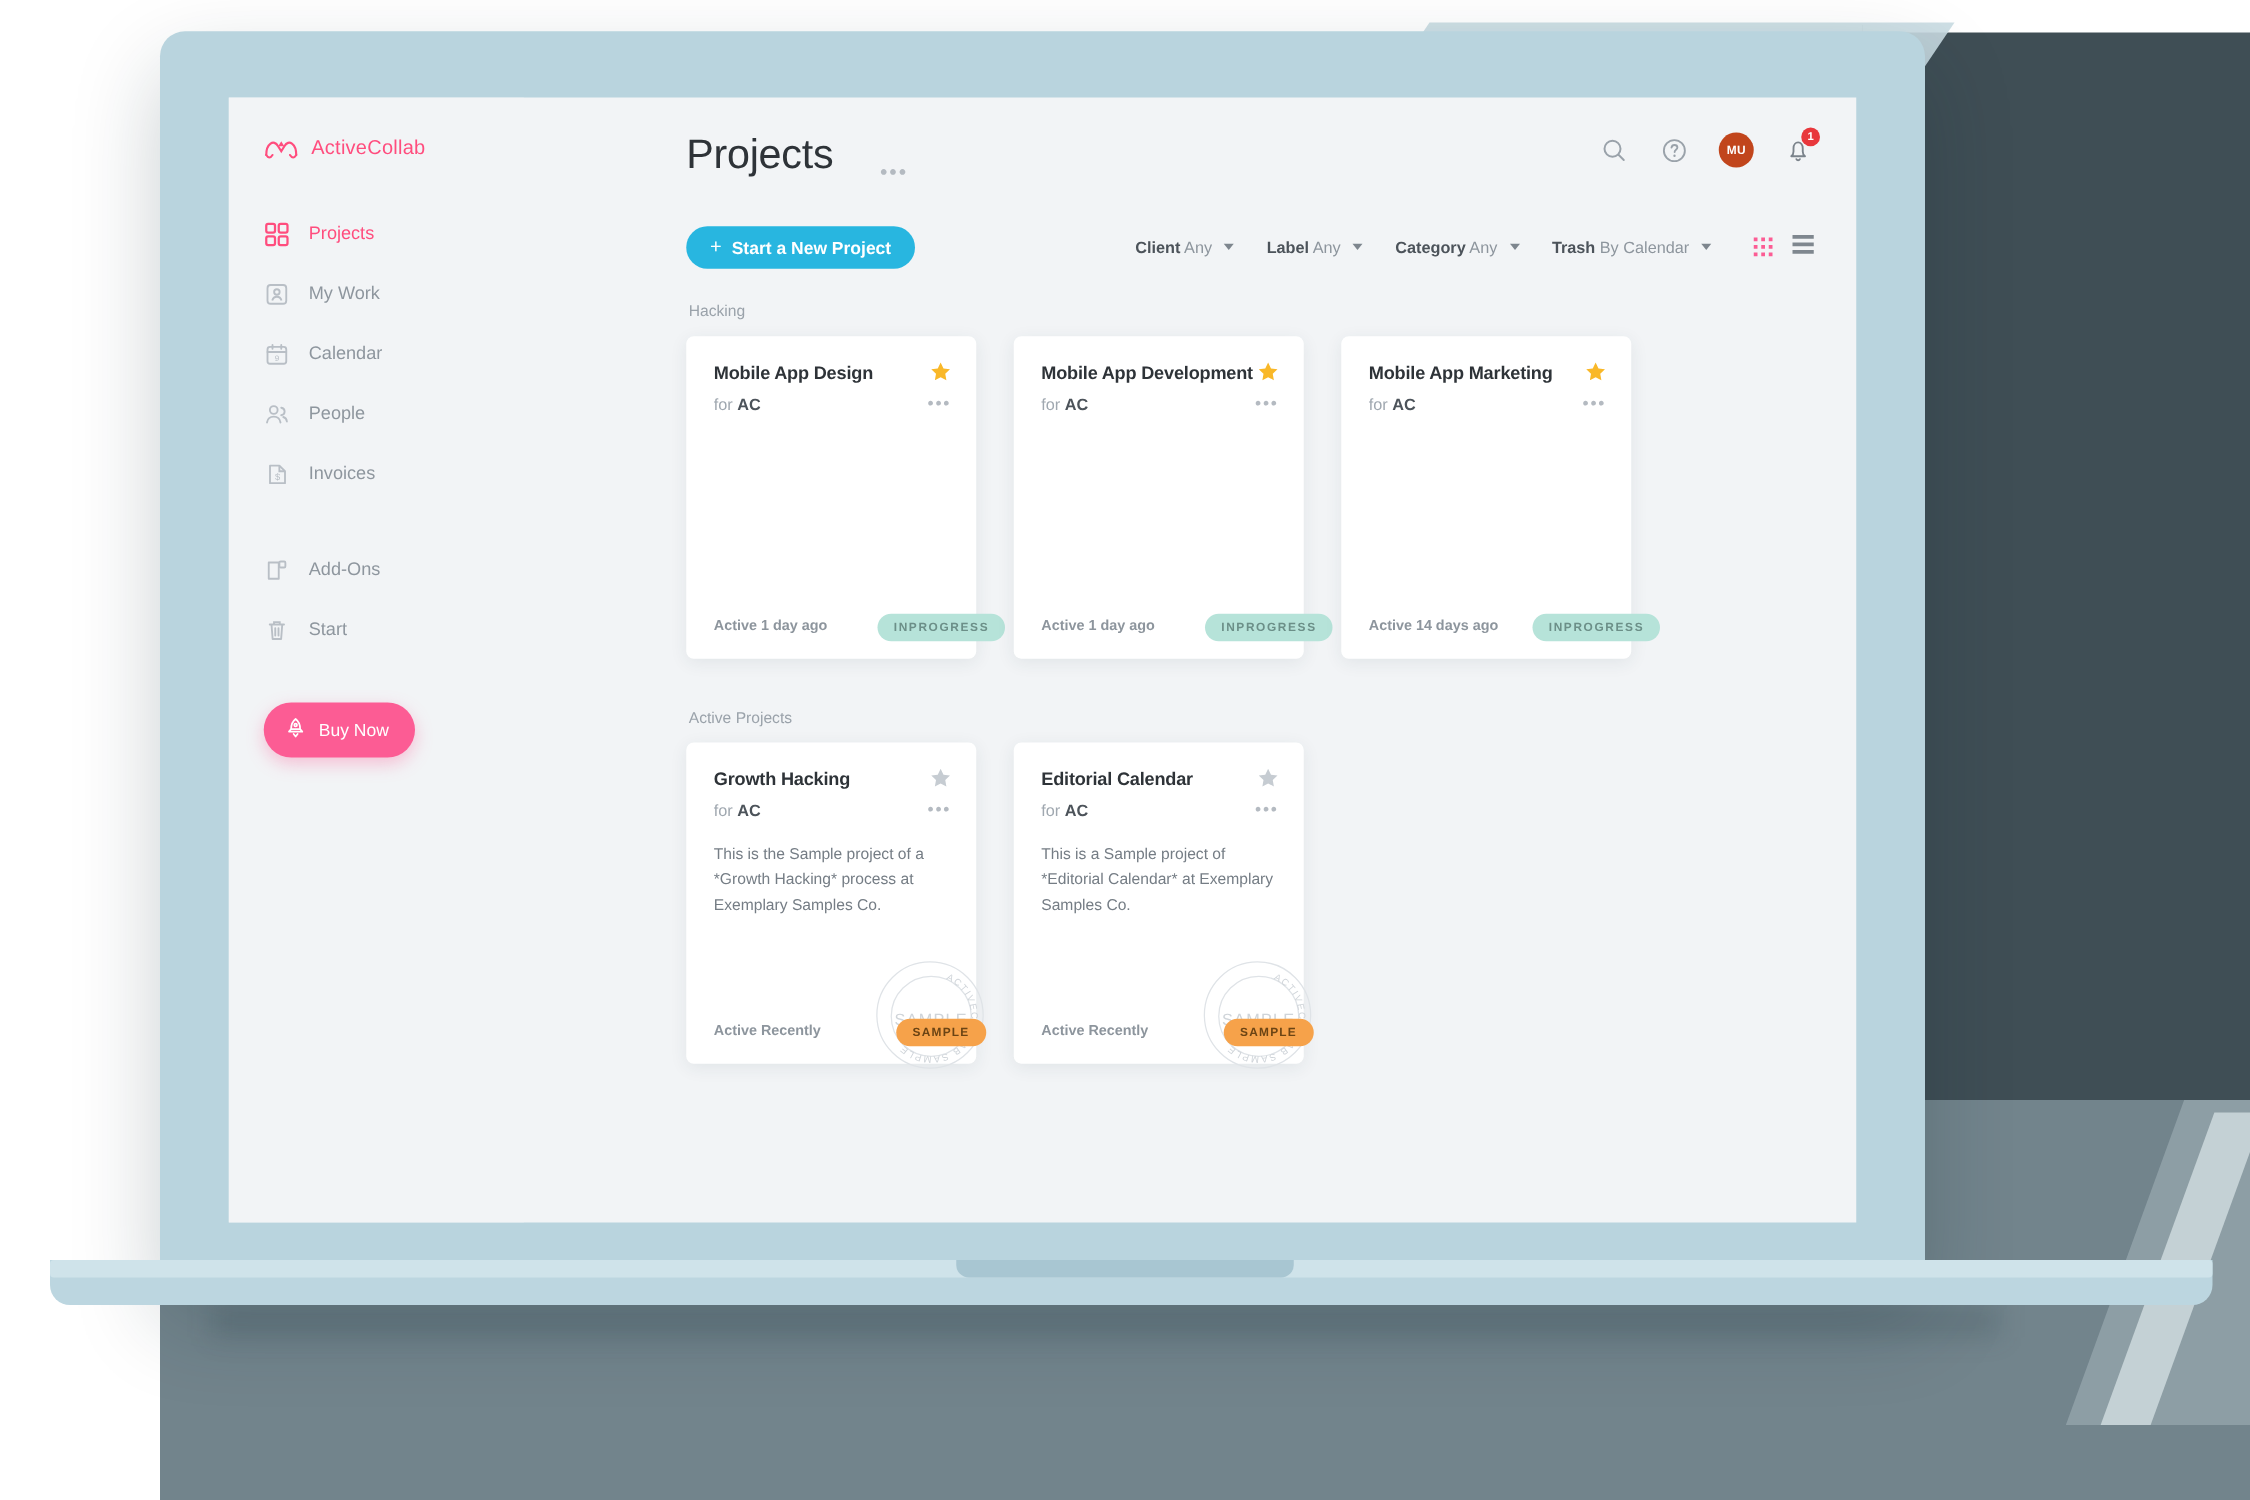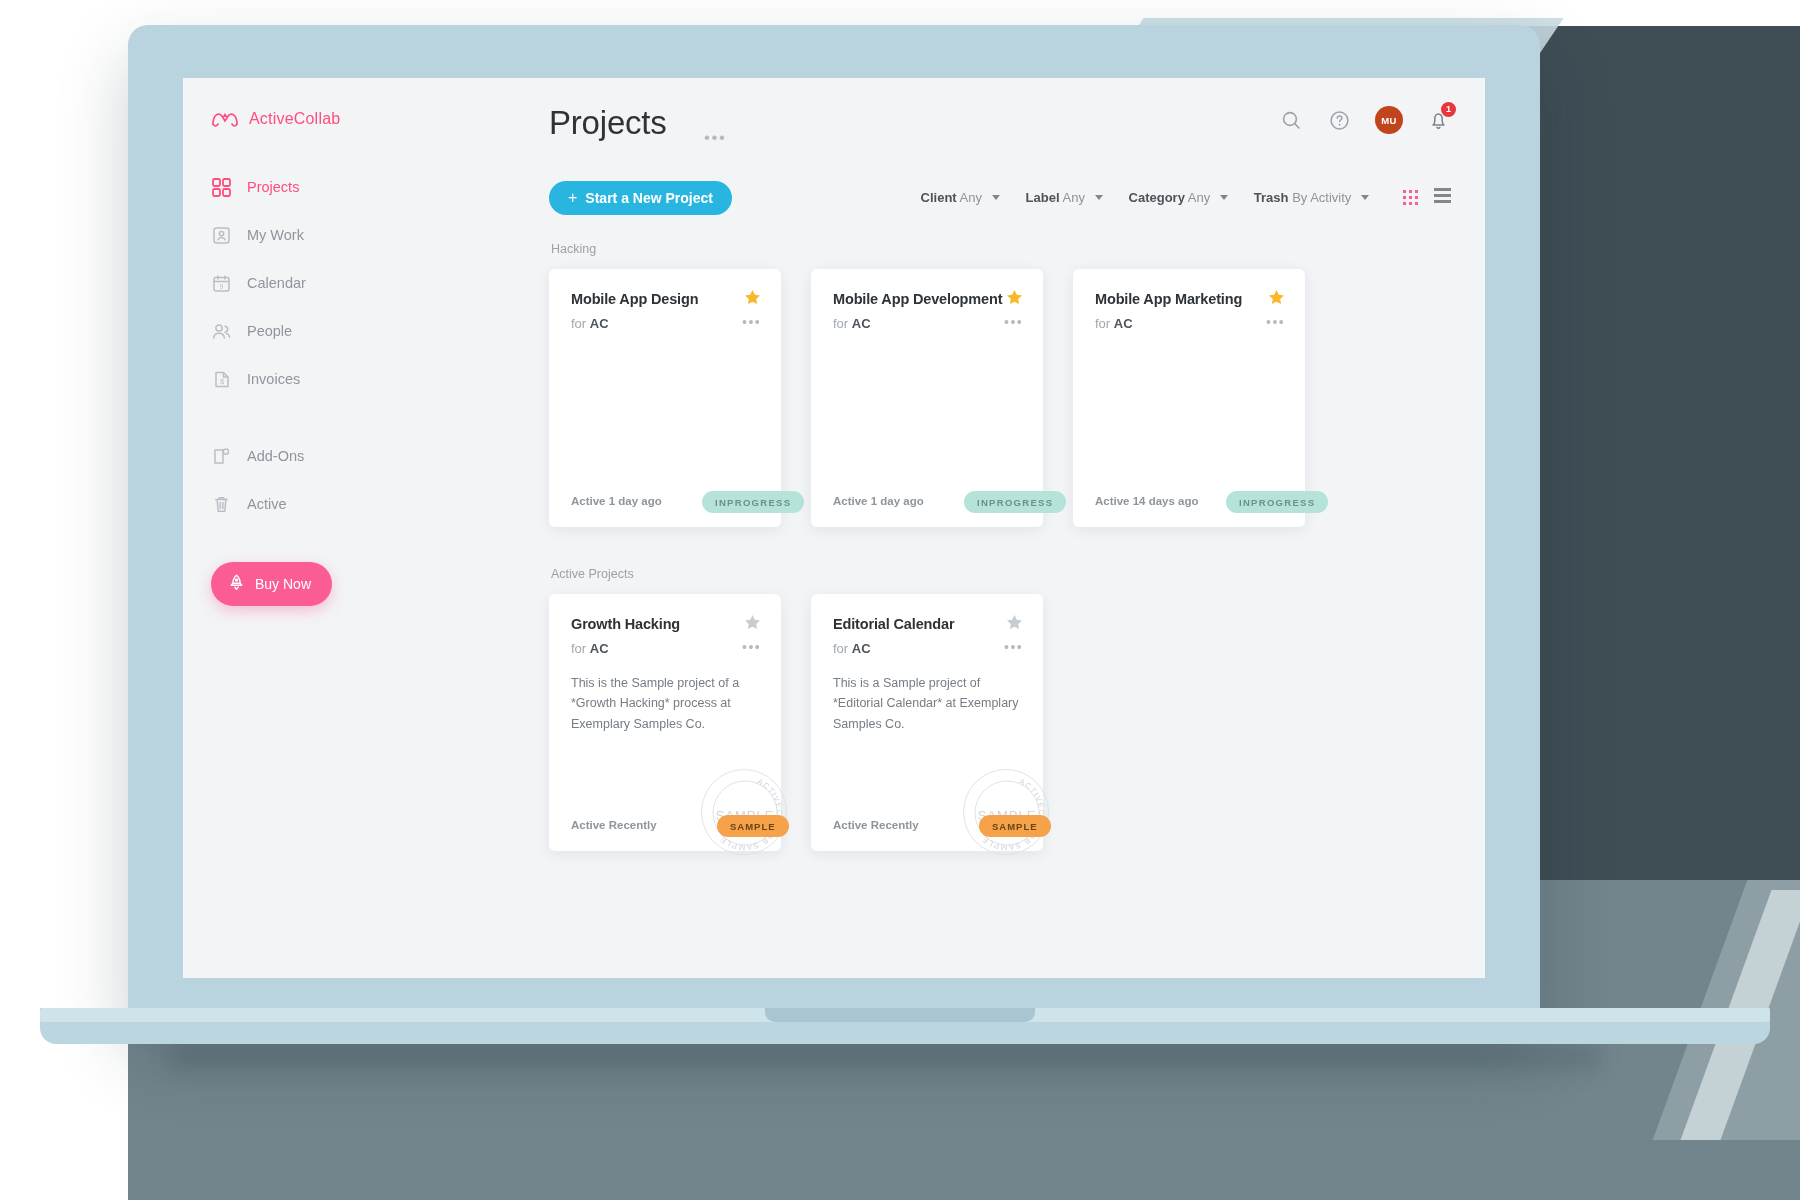--- a/index.html
+++ b/index.html
@@ -269,21 +269,21 @@
       </div>
 
       <div class="nav-item">
         <span class="nav-ico">
           <svg viewBox="0 0 21 21" fill="none" stroke="currentColor" stroke-width="1.5">
             <path d="M4.8 5.6h11.4M8.2 5.6V3.7h4.6v1.9" stroke-linecap="round"></path>
             <path d="M6.2 5.6l.9 11.6h6.8l.9-11.6" stroke-linejoin="round"></path>
             <path d="M9.2 8.6v5.8M11.8 8.6v5.8" stroke-linecap="round"></path>
           </svg>
         </span>
-        <span class="nav-label">Active</span>
+        <span class="nav-label">Start</span>
       </div>
     </div>
 
     <div class="buy-now">
       <span>
         <svg viewBox="0 0 19 19" fill="none" stroke="#fff" stroke-width="1.4">
           <path d="M9.5 2.2c2.6 2 3.6 4.7 3.6 8H5.9c0-3.3 1-6 3.6-8z" stroke-linejoin="round"></path>
           <circle cx="9.5" cy="7" r="1.1"></circle>
           <path d="M5.9 10.2 4.2 12.3h10.6l-1.7-2.1" stroke-linejoin="round"></path>
           <path d="M7.9 14.2l1.6 2 1.6-2" stroke-linejoin="round" stroke-linecap="round"></path>
@@ -341,21 +341,21 @@
         <span>Any</span>
         <i class="caret"></i>
       </span>
       <span class="filter">
         <b>Category</b>
         <span>Any</span>
         <i class="caret"></i>
       </span>
       <span class="filter">
         <b>Trash</b>
-        <span>By Activity</span>
+        <span>By Calendar</span>
         <i class="caret"></i>
       </span>
       <span class="view-toggles">
         <span class="grid-ico">
           <i></i>
             <i></i>
             <i></i>
             <i></i>
             <i></i>
             <i></i>

